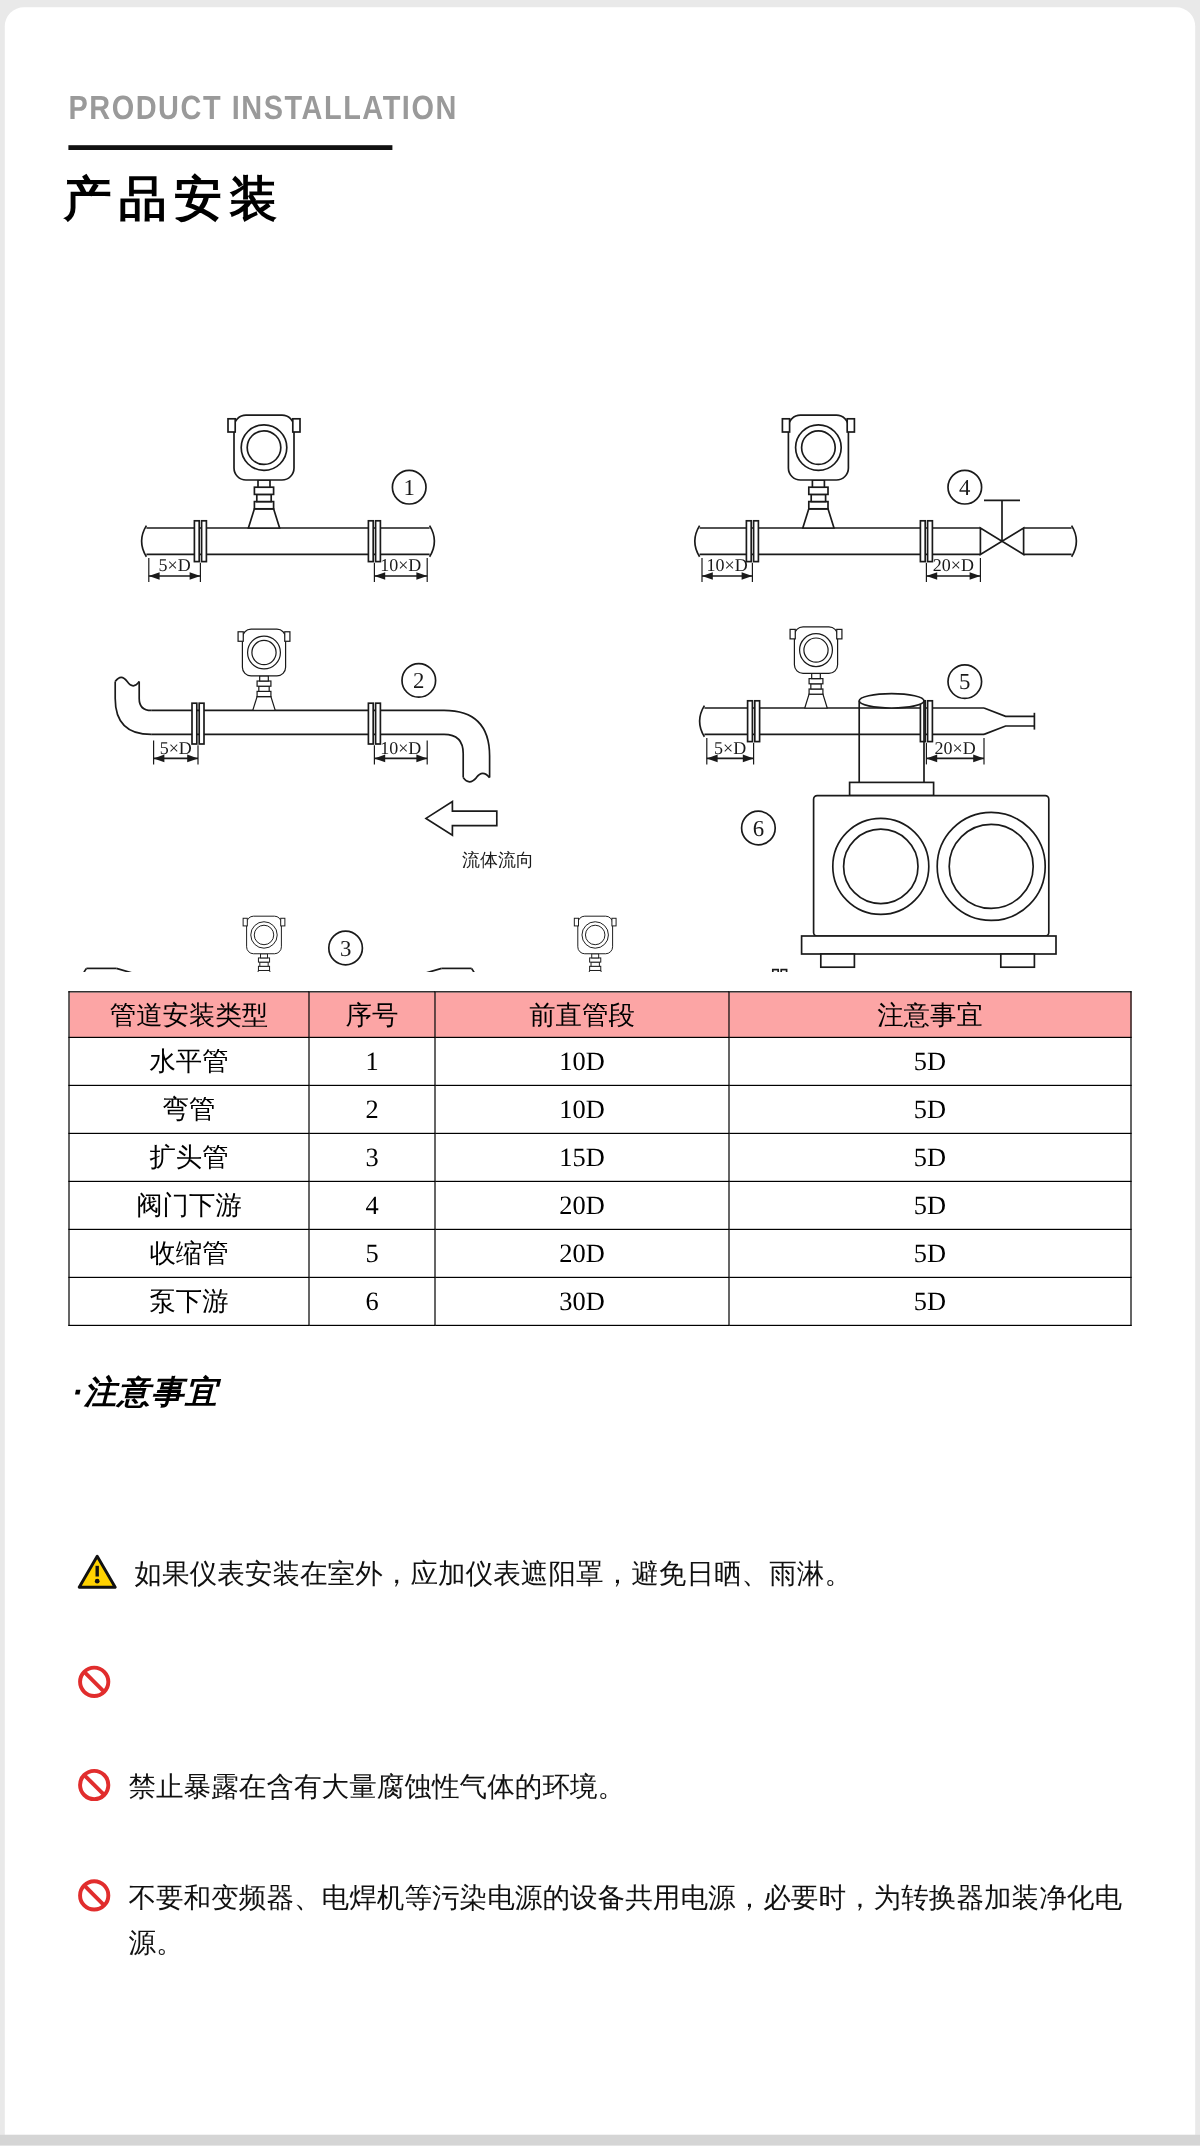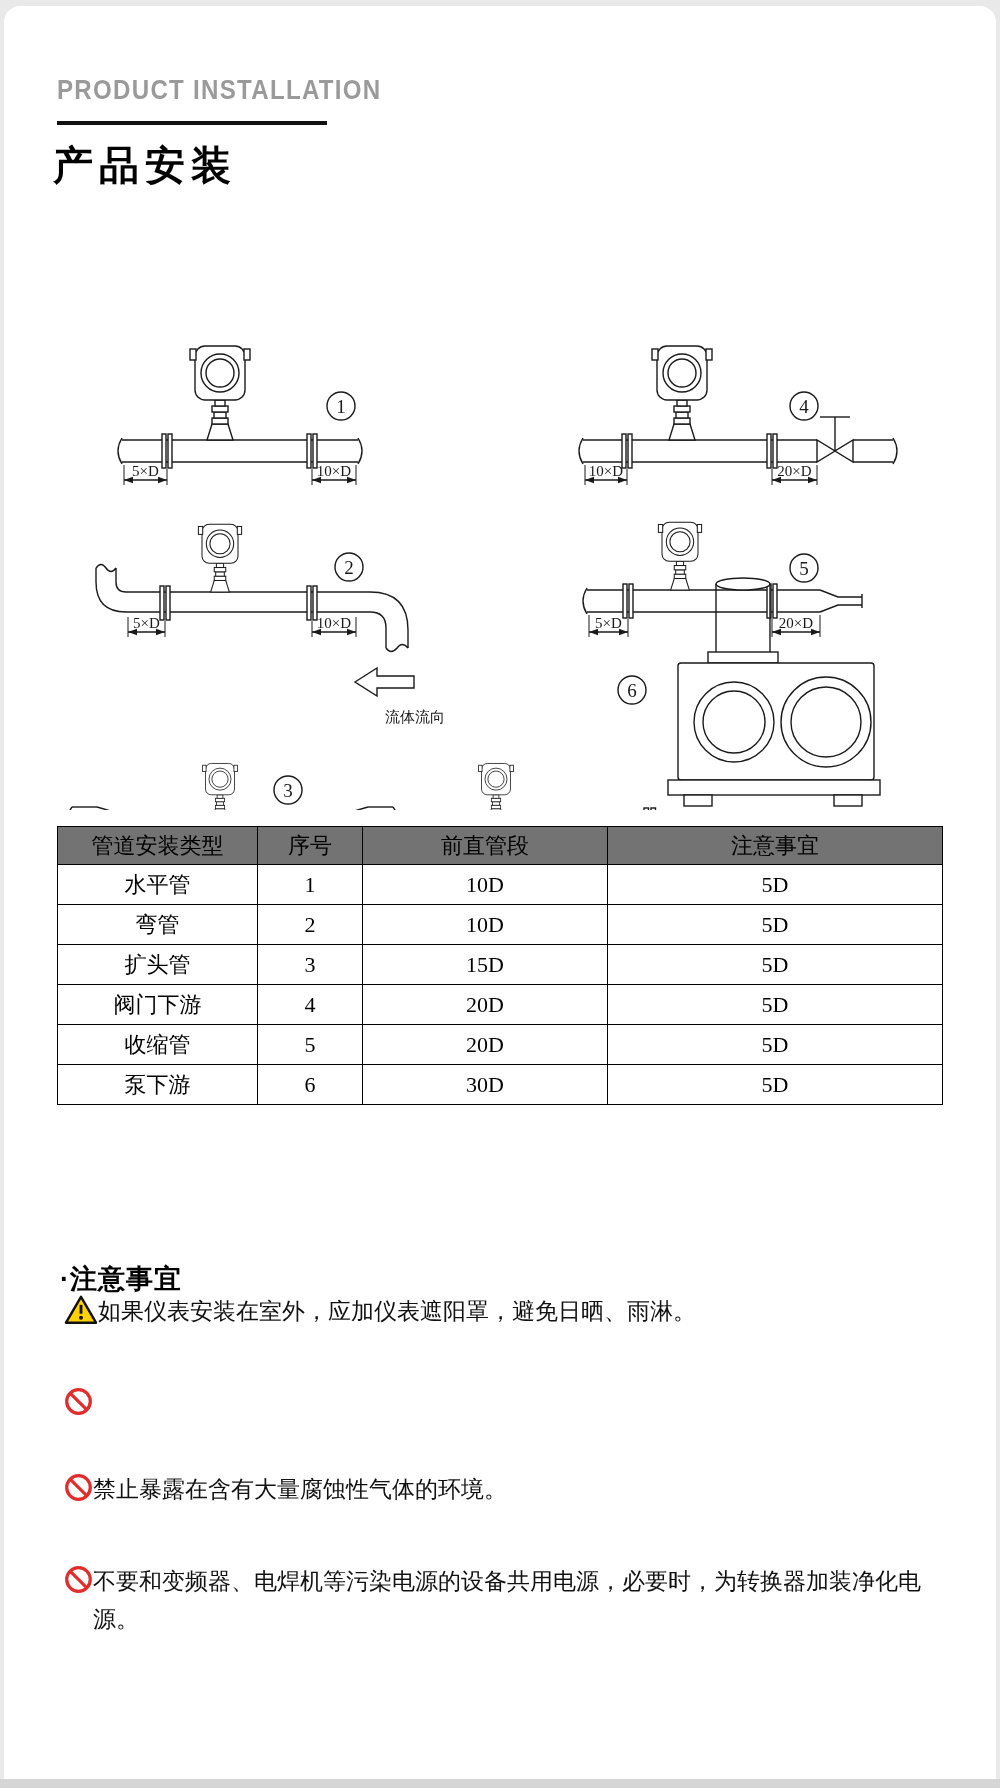--- a/index.html
+++ b/index.html
@@ -9,41 +9,41 @@
   .sheet{position:absolute;left:4px;right:4px;top:6px;bottom:9px;background:#fff;
          border-radius:16px 16px 0 0;}
   .stage > .abs{position:absolute;z-index:1;}
 
   .eyebrow{top:74px;left:57px;font-size:28px;font-weight:bold;color:#9a9a9a;
            letter-spacing:1.5px;transform:scaleX(0.86);transform-origin:left top;white-space:nowrap;}
   .rule{top:121px;left:57px;width:270px;height:4px;background:#111;}
   .title{top:138px;left:53px;margin:0;font-size:40px;font-weight:bold;letter-spacing:6px;color:#000;}
   .sec{margin:0;font-size:27px;font-weight:bold;color:#000;letter-spacing:1px;}
   .sec-diagrams{top:276px;left:60px;}
-  .sec-notes{top:1261px;left:60px;}
+  .sec-notes{top:1142px;left:60px;font-style:italic;}
 
   .diagram-wrap{top:330px;left:40px;width:920px;height:480px;}
   #diagram-svg path,#diagram-svg rect,#diagram-svg circle,#diagram-svg ellipse,#diagram-svg polygon
     {fill:#fff;stroke:#1a1a1a;stroke-width:1.4;}
   #diagram-svg line{fill:none;stroke:#1a1a1a;stroke-width:1.4;}
   #diagram-svg .nf{fill:none;}
   #diagram-svg .thin{stroke-width:1;}
   #diagram-svg .fillb{fill:#1a1a1a;stroke:none;}
   #diagram-svg text{fill:#1a1a1a;stroke:none;font-family:"Liberation Serif","DejaVu Serif",serif;}
 
   .spec-table{top:826px;left:57px;width:885px;border-collapse:collapse;
               font-family:"Liberation Serif","DejaVu Serif",serif;font-size:22px;color:#000;
               table-layout:fixed;}
   .spec-table th,.spec-table td{border:1.5px solid #000;text-align:center;padding:0;}
   .spec-table th{height:37px;font-weight:normal;}
   .spec-table td{height:39px;text-align:center;}
-  .spec-table thead tr{background:#737373;}
+  .spec-table thead tr{background:#fca5a5;}
 
   .notes{top:1292px;left:64px;width:880px;}
-  .note{display:flex;align-items:flex-start;margin-bottom:54px;}
+  .note{display:flex;gap:14px;align-items:flex-start;margin-bottom:54px;}
   .note-icon{flex:0 0 auto;margin-top:3px;line-height:0;}
   .note-text{margin:0;font-size:23px;line-height:38px;color:#111;}
 
   .footer-strip{left:0;right:0;bottom:0;height:9px;background:#d5d5d5;}
 </style>
 </head>
 <body>
 
 <div class="stage">
   <div class="sheet"></div>

